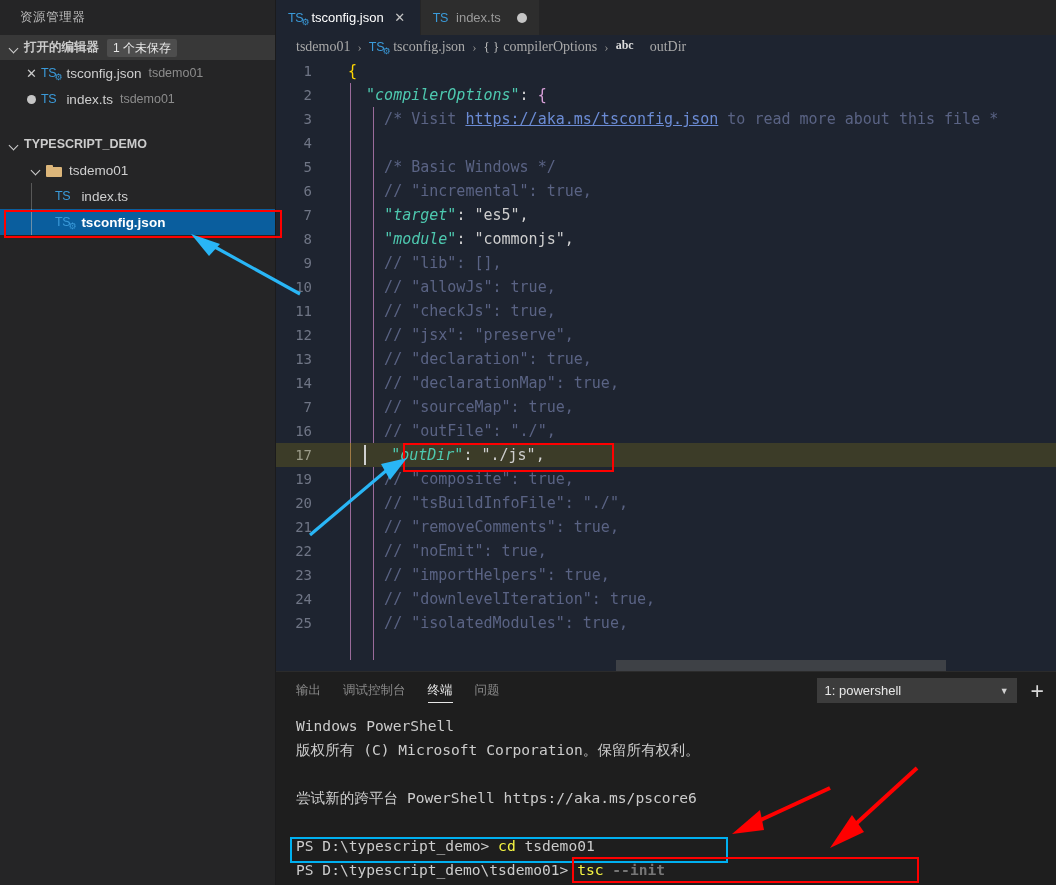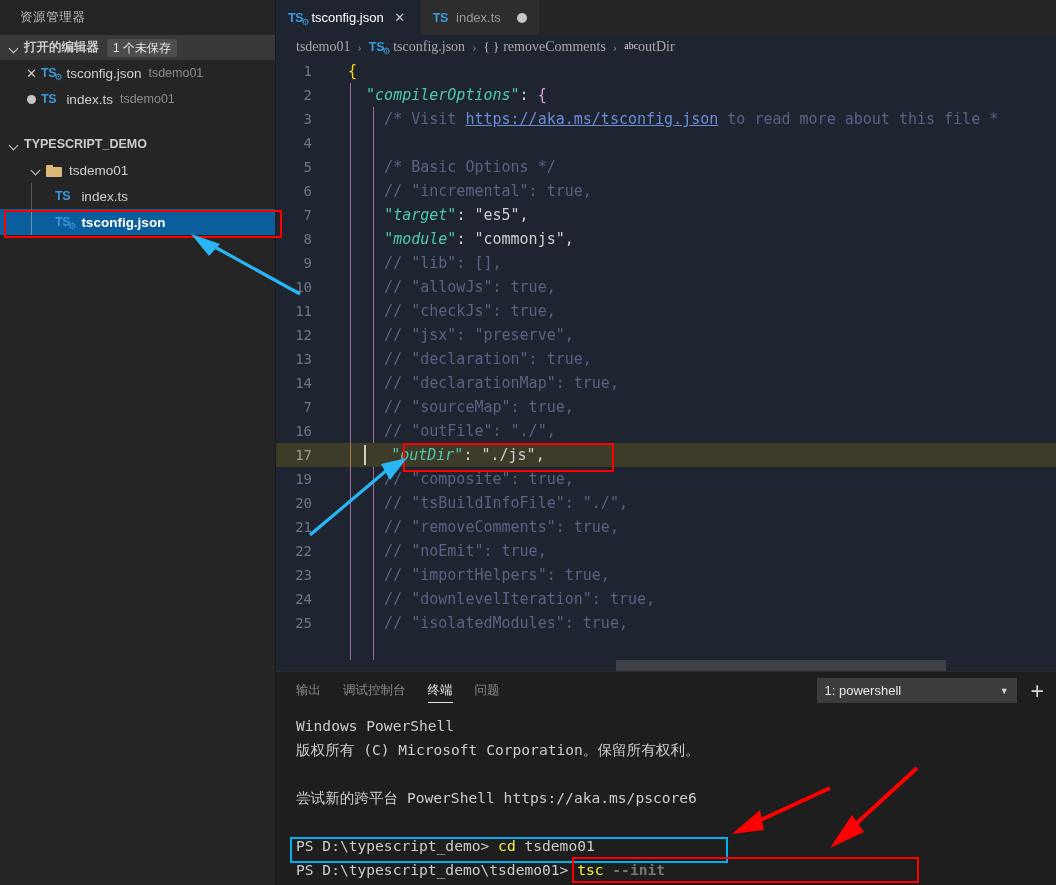--- a/index.html
+++ b/index.html
@@ -113,21 +113,21 @@
   }
   .ico-dot i {
     width: 9px;
     height: 9px;
     border-radius: 50%;
     background: #c5c5c5;
     display: block;
   }
   .ts-icon {
     color: #3a9ad9;
-    font-weight: bold;
+    font-weight: normal;
     font-size: 12.5px;
     font-family: "Liberation Sans", sans-serif;
     letter-spacing: -.3px;
     position: relative;
     padding-right: 2px;
   }
   .ts-icon.gear::after {
     content: "\2699";
     font-size: 9px;
     position: absolute;
@@ -226,24 +226,24 @@
     padding-left: 20px;
     font-size: 14px;
     color: #a9a9a9;
     flex: 0 0 24px;
     white-space: nowrap;
     font-family: "Liberation Serif", serif;
   }
   .breadcrumb .sep { margin: 0 7px; color: #8d8d8d; font-size: 13px; }
   .bc-braces { color: #b9b9b9; font-size: 13px; margin-right: 4px; }
   .bc-abc {
-    font-size: 10px;
+    font-size: 12px;
     color: #dddddd;
-    font-weight: normal;
-    margin-right: 0;
+    font-weight: bold;
+    margin-right: 16px;
     position: relative;
     top: -2px;
   }
 
   .code-wrap {
     flex: 1 1 auto;
     position: relative;
     background: #1e2430;
     overflow: hidden;
     font-family: "DejaVu Sans Mono", monospace;
@@ -481,21 +481,21 @@
       <div class="tabbar-rest"></div>
     </div>
 
     <div class="breadcrumb">
       <span>tsdemo01</span>
       <span class="sep">›</span>
       <span class="ts-icon gear" style="margin-right:7px;">TS</span>
       <span>tsconfig.json</span>
       <span class="sep">›</span>
       <span class="bc-braces">{ }</span>
-      <span>removeComments</span>
+      <span>compilerOptions</span>
       <span class="sep">›</span>
       <span class="bc-abc">abc</span>
       <span>outDir</span>
     </div>
 
     <div class="code-wrap">
 
       <div class="guide" style="left:74px;top:24px;bottom:11px;"></div>
       <div class="guide" style="left:97px;top:48px;bottom:11px;background:#9a6b9a;"></div>
 
@@ -514,21 +514,21 @@
         <span class="code-text c-com">    /* Visit <span class="c-link">https://aka.ms/tsconfig.json</span> to read more about this file *</span>
       </div>
 
       <div class="code-line">
         <span class="ln">4</span>
         <span class="code-text"> </span>
       </div>
 
       <div class="code-line">
         <span class="ln">5</span>
-        <span class="code-text c-com">    /* Basic Options */</span>
+        <span class="code-text c-com">    /* Basic Windows */</span>
       </div>
 
       <div class="code-line">
         <span class="ln">6</span>
         <span class="code-text c-com">    // "incremental": true,</span>
         
       </div>
 
       <div class="code-line">
         <span class="ln">7</span>

